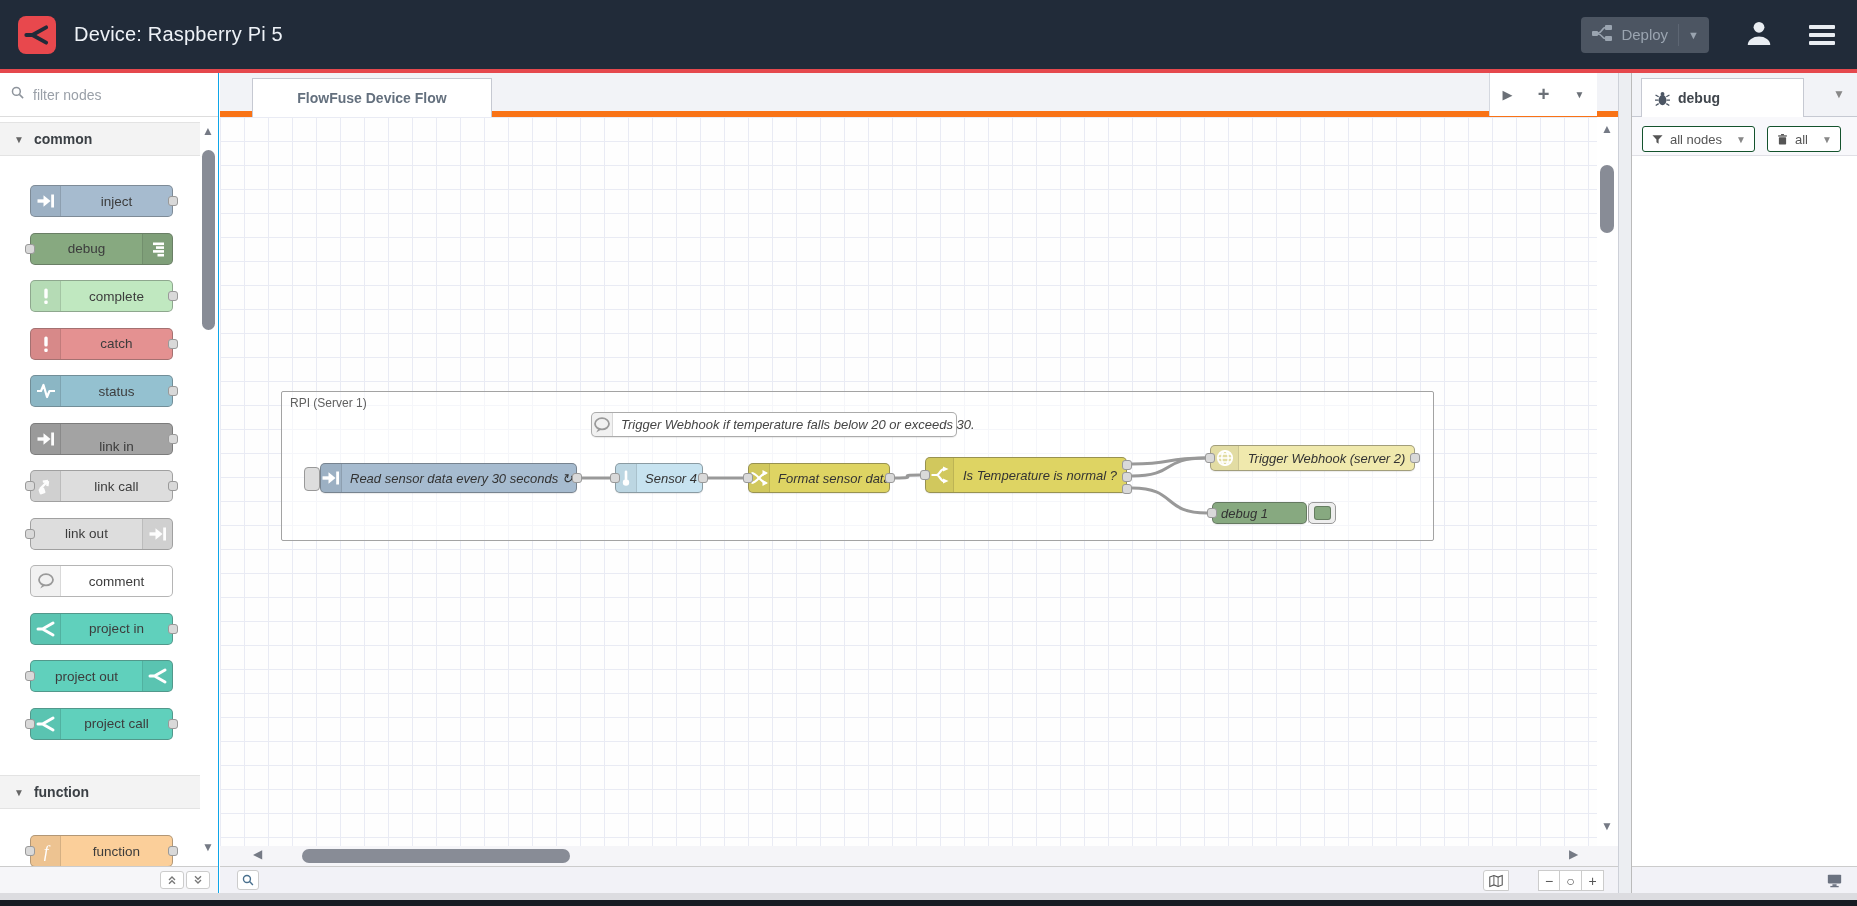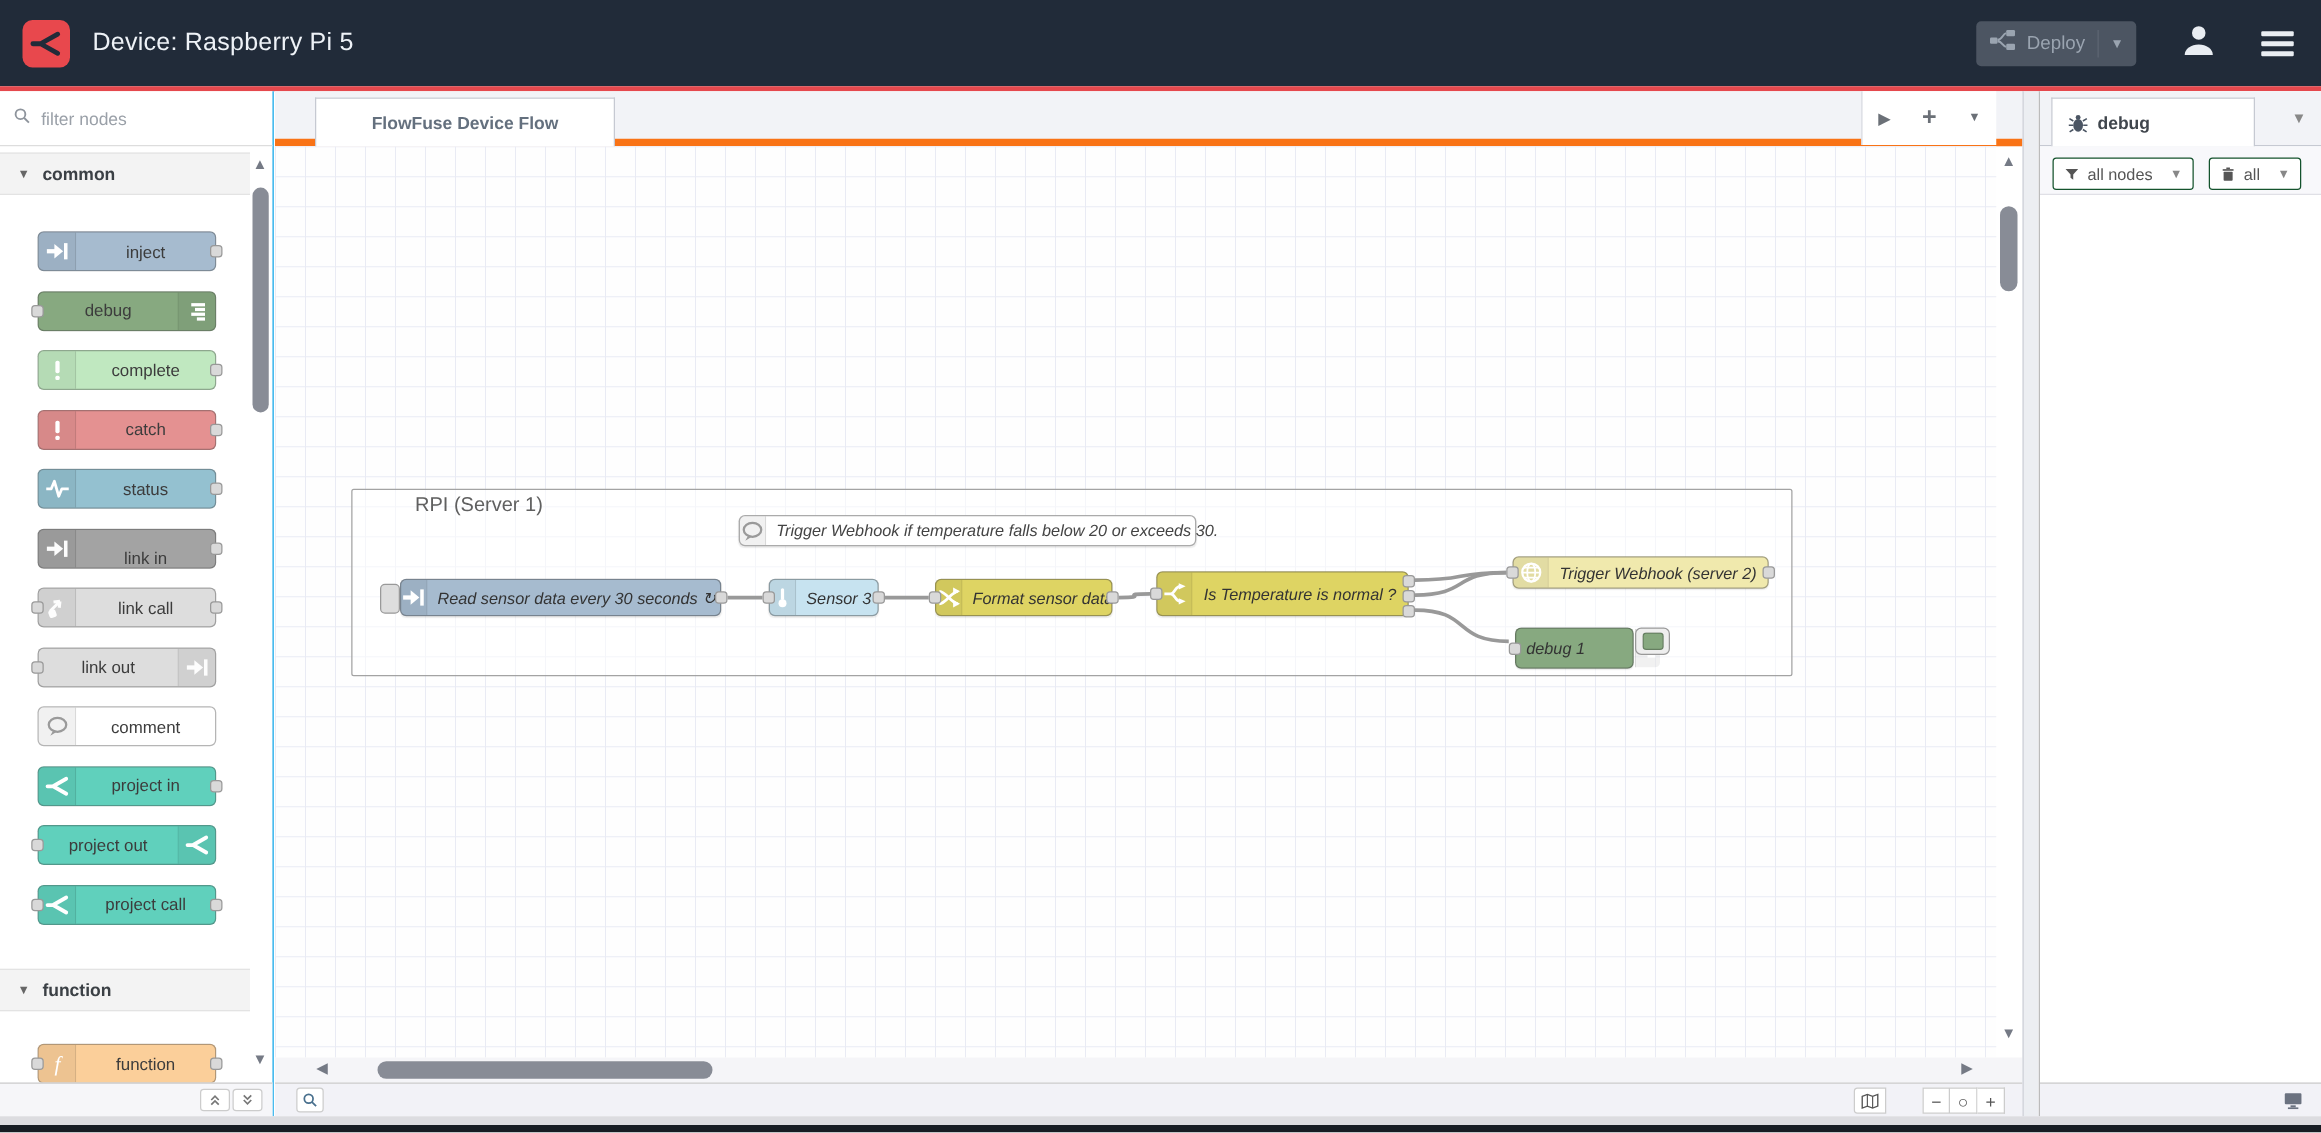--- a/index.html
+++ b/index.html
@@ -54,21 +54,21 @@
   #vscroll-up { position:absolute; left:1601px; top:123px; }
   #vscroll-thumb { position:absolute; left:1600px; top:165px; width:14px; height:68px; background:#888c96; border-radius:7px; }
   #vscroll-down { position:absolute; left:1601px; top:820px; }
   #hscroll-row { position:absolute; left:220px; top:846px; width:1398px; height:20px; background:#f5f5f8; }
   #hscroll-left { position:absolute; left:253px; top:848px; }
   #hscroll-thumb { position:absolute; left:302px; top:849px; width:268px; height:14px; background:#888c96; border-radius:7px; }
   #hscroll-right { position:absolute; left:1569px; top:848px; }
 
   
   #group-box { position:absolute; background:rgba(255,255,255,.55); border:1px solid #a3a3a3; border-radius:2px; }
-  #group-label { position:absolute; font-size:16px; color:#606060;margin-left:42px; }
+  #group-label { position:absolute; font-size:12px; color:#606060; }
   .flow-node { position:absolute; border:1px solid rgba(55,55,55,.42); border-radius:5px; display:flex; align-items:center; box-shadow:0 1px 1px rgba(0,0,0,.08); }
   .flow-node .label { flex:1; text-align:center; font-size:13px; font-style:italic; color:#333; white-space:nowrap; padding:0 8px; }
   .flow-node .icon-strip { width:28px; }
   .inj-btn { position:absolute; left:-17px; top:3px; width:16px; height:24px; background:#ddd; border:1px solid #999; border-radius:4px; cursor:pointer; }
   .dbg-toggle { position:absolute; right:-30px; top:-1px; width:28px; height:22px; background:#eee; border:1px solid #999; border-radius:5px; display:flex; align-items:center; justify-content:center; cursor:pointer; }
   .dbg-toggle .inner { width:17px; height:14px; background:#87a980; border:1px solid rgba(0,0,0,.25); border-radius:3px; }
   #wires { position:absolute; left:0; top:0; pointer-events:none; }
 
   
   #gutter { position:absolute; left:1618px; top:73px; width:13px; height:820px; background:#eceef2; border-left:1px solid #cdd0d8; cursor:col-resize; }
@@ -348,21 +348,21 @@
           <div class="inj-btn"></div>
           <div class="port out"></div>
         </div>
         <div class="flow-node" style="left: 395px; top: 346px; width: 88px; height: 30px; background: rgb(199, 227, 240);">
           <div class="icon-strip left">
             <svg viewBox="0 0 20 20">
               <rect x="8.7" y="2.5" width="2.6" height="9.5" rx="1.3" fill="#fff"></rect>
               <circle cx="10" cy="14.5" r="3.2" fill="#fff"></circle>
             </svg>
           </div>
-          <span class="label">Sensor 3</span>
+          <span class="label">Sensor 4</span>
           <div class="port in"></div>
           <div class="port out"></div>
         </div>
         <div class="flow-node" style="left: 528px; top: 346px; width: 142px; height: 30px; background: rgb(222, 212, 99);">
           <div class="icon-strip left">
             <svg viewBox="0 0 20 20">
               <path d="M2.5 5 C8 5 12 15 17.5 15 M2.5 15 C8 15 12 5 17.5 5" stroke="#fff" stroke-width="2.2" fill="none"></path>
               <path d="M13.5 2 L19 5 L13.5 8 z" fill="#fff"></path>
               <path d="M13.5 12 L19 15 L13.5 18 z" fill="#fff"></path>
             </svg>
@@ -390,21 +390,21 @@
             <svg viewBox="0 0 20 20">
               <circle cx="10" cy="10" r="7.2" stroke="#fff" stroke-width="1.8" fill="none"></circle>
               <ellipse cx="10" cy="10" rx="3.2" ry="7.2" stroke="#fff" stroke-width="1.4" fill="none"></ellipse>
               <path d="M2.8 10 h14.4 M4 6 h12 M4 14 h12" stroke="#fff" stroke-width="1.4"></path>
             </svg>
           </div>
           <span class="label">Trigger Webhook (server 2)</span>
           <div class="port in"></div>
           <div class="port out"></div>
         </div>
-        <div class="flow-node" style="left: 992px; top: 385px; width: 95px; height: 33px; background: rgb(135, 169, 128); gap: 32px;">
+        <div class="flow-node" style="left: 992px; top: 385px; width: 95px; height: 22px; background: rgb(135, 169, 128); gap: 32px;">
           <span class="label">debug 1</span>
           <div class="icon-strip right" style="width: 20px;">
             <svg viewBox="0 0 20 20">
               <rect x="5" y="3.5" width="11" height="2.6" fill="#fff"></rect>
               <rect x="8" y="7.3" width="8" height="2.6" fill="#fff"></rect>
               <rect x="5" y="11.1" width="11" height="2.6" fill="#fff"></rect>
               <rect x="9.5" y="14.9" width="6.5" height="2.6" fill="#fff"></rect>
             </svg>
           </div>
           <div class="dbg-toggle">

